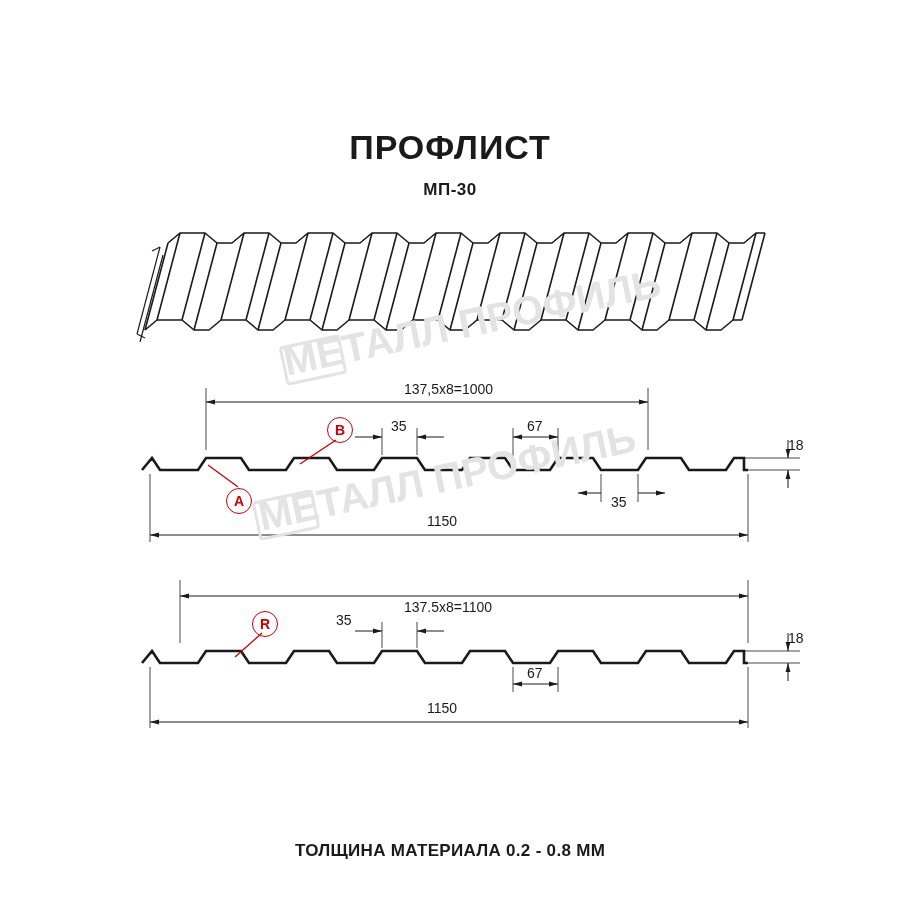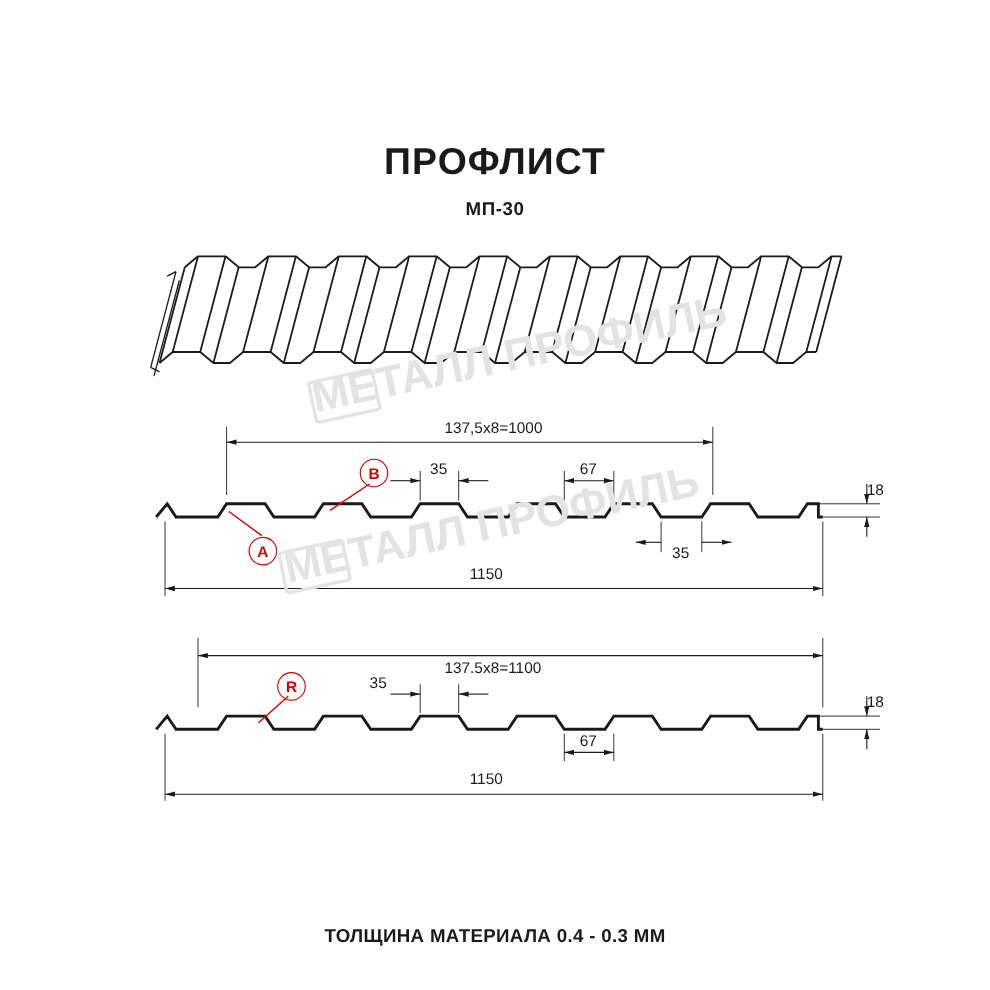--- a/index.html
+++ b/index.html
@@ -217,21 +217,21 @@
   </g>
 </svg>
 
 <div class="wm" id="wm1">МЕТАЛЛ ПРОФИЛЬ</div>
 <div class="wm-logo" id="wmlogo1"></div>
 <div class="wm" id="wm2">МЕТАЛЛ ПРОФИЛЬ</div>
 <div class="wm-logo" id="wmlogo2"></div>
 
 <div class="title" id="main-title">ПРОФЛИСТ</div>
 <div class="title" id="sub-title">МП-30</div>
-<div class="title" id="footer-note">ТОЛЩИНА МАТЕРИАЛА 0.4 - 0.3 ММ</div>
+<div class="title" id="footer-note">ТОЛЩИНА МАТЕРИАЛА 0.2 - 0.8 ММ</div>
 
 <div class="lbl" style="left:404px;top:381px;">137,5x8=1000</div>
 <div class="lbl" style="left:427px;top:513px;">1150</div>
 <div class="lbl" style="left:788px;top:437px;">18</div>
 <div class="lbl" style="left:391px;top:418px;">35</div>
 <div class="lbl" style="left:527px;top:418px;">67</div>
 <div class="lbl" style="left:611px;top:494px;">35</div>
 <div class="circ-lbl" style="left:226px;top:488px;">A</div>
 <div class="circ-lbl" style="left:327px;top:417px;">B</div>
 

